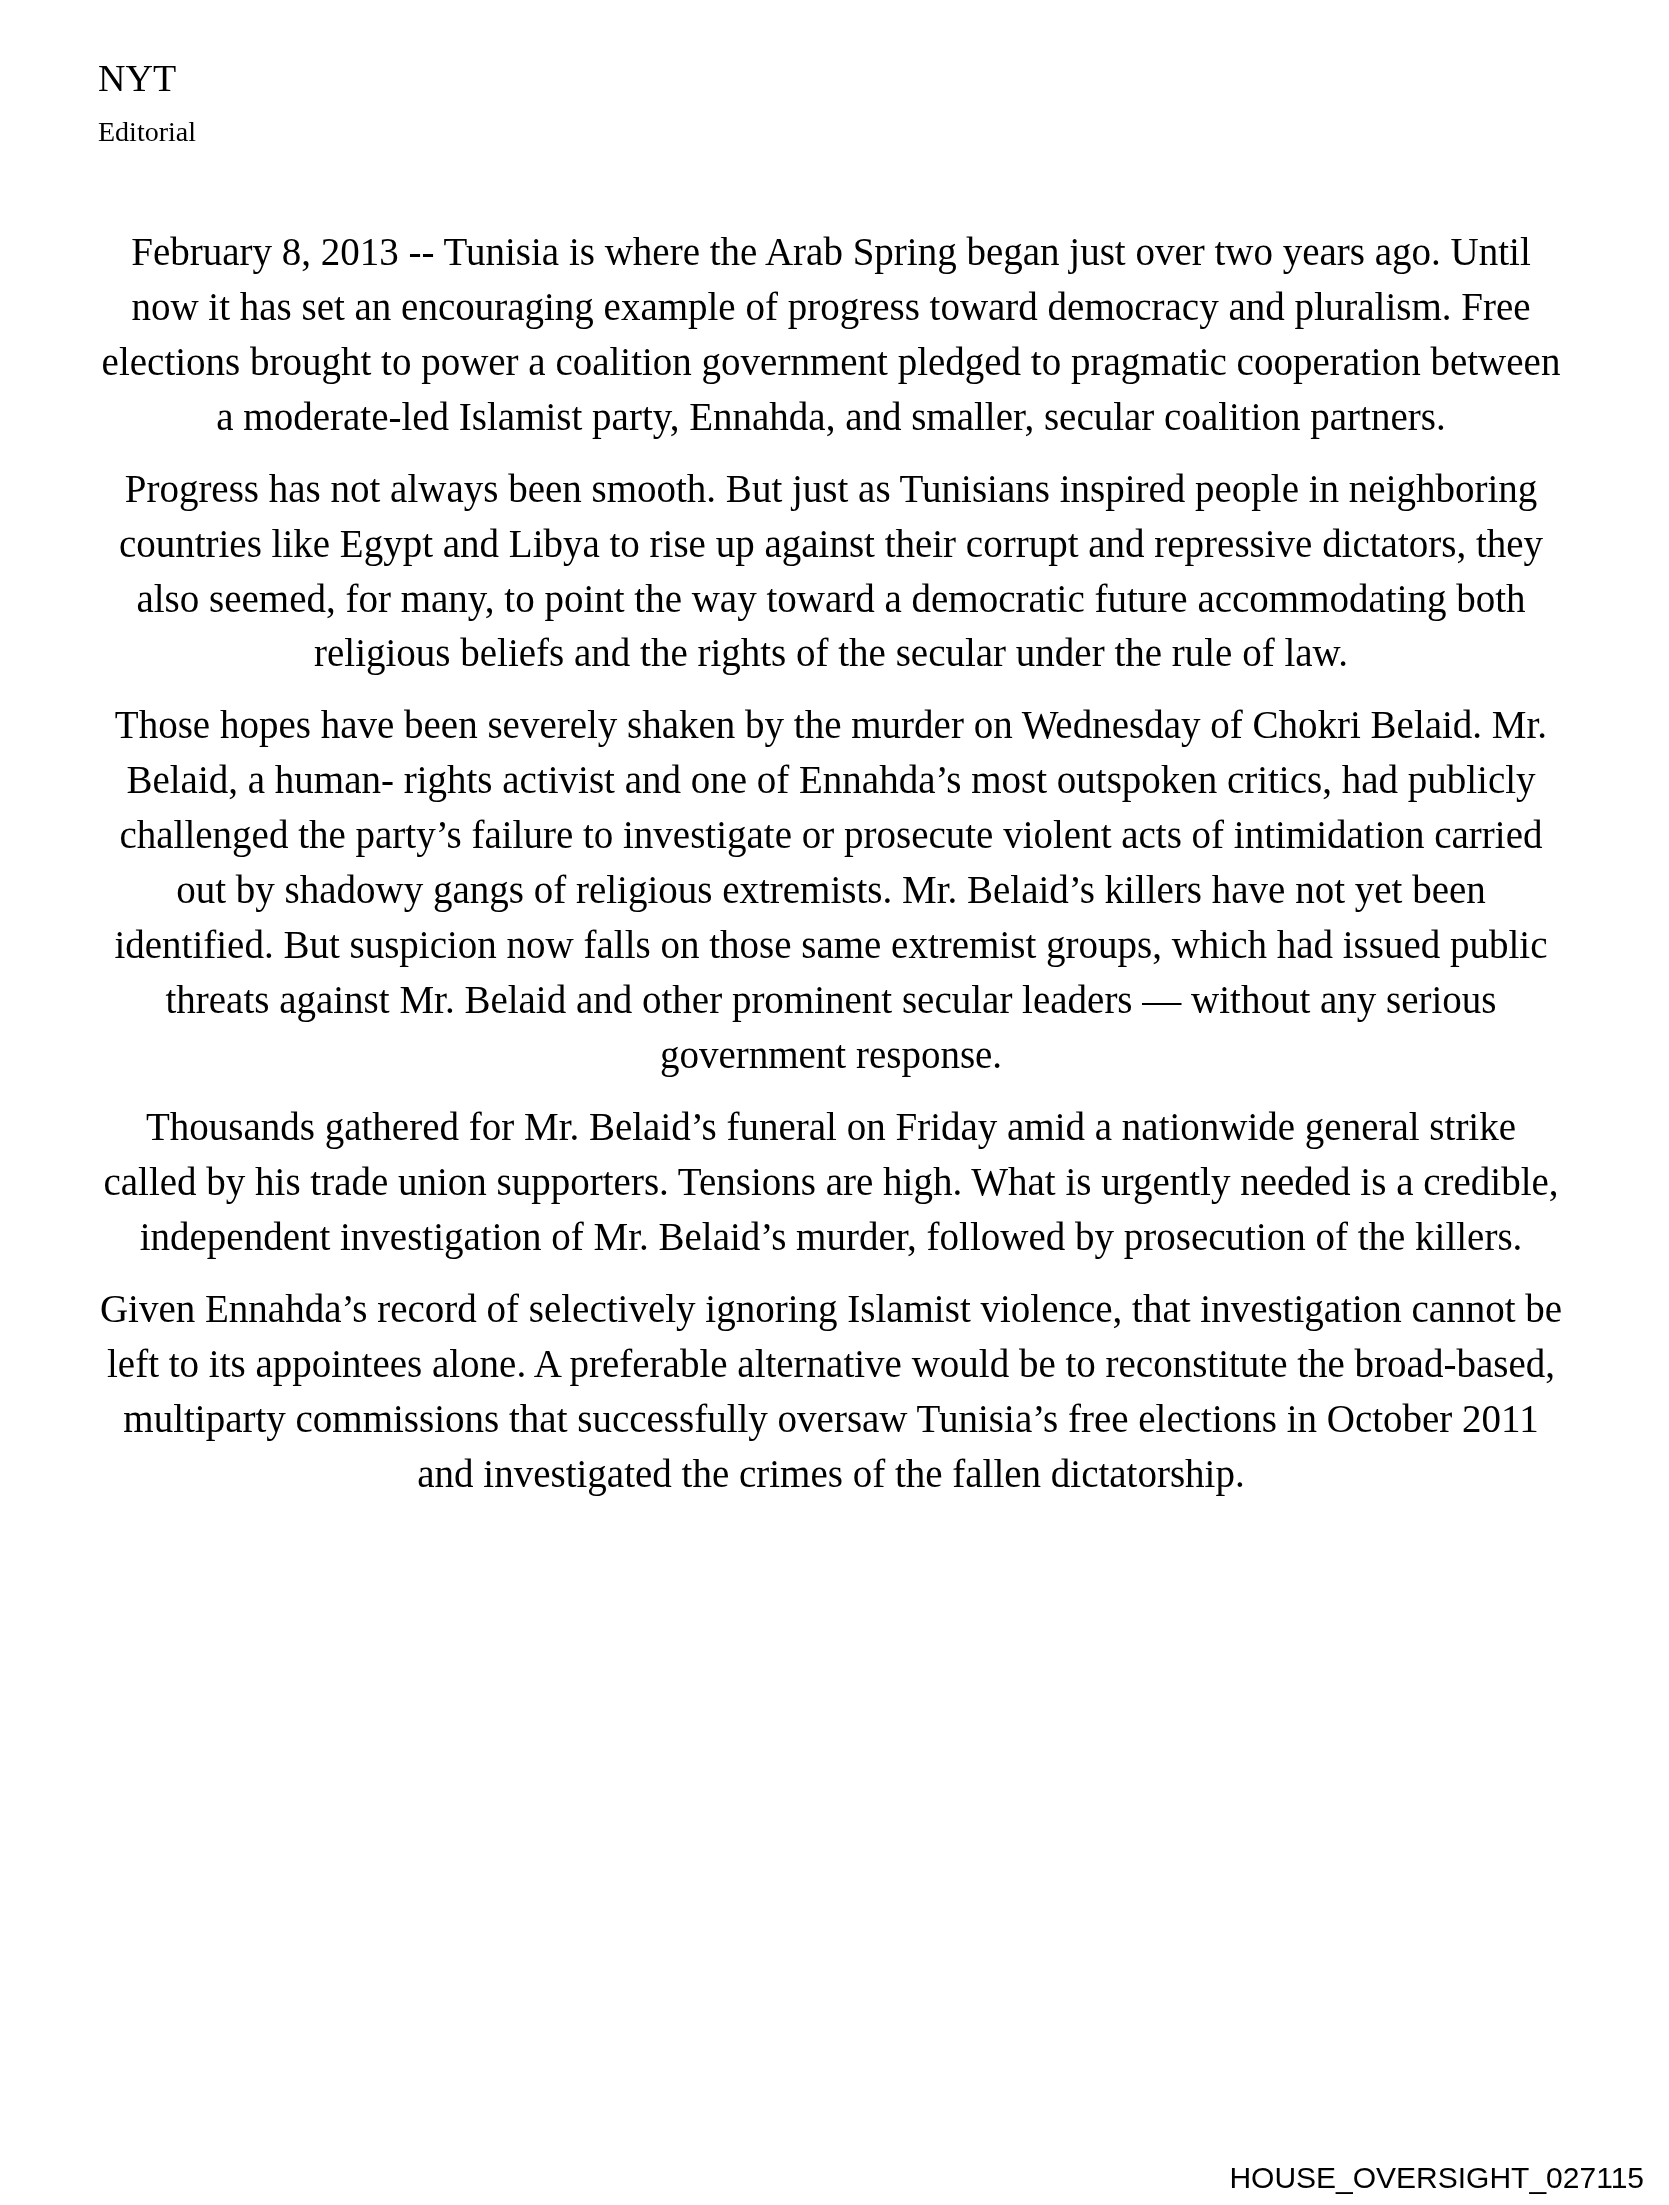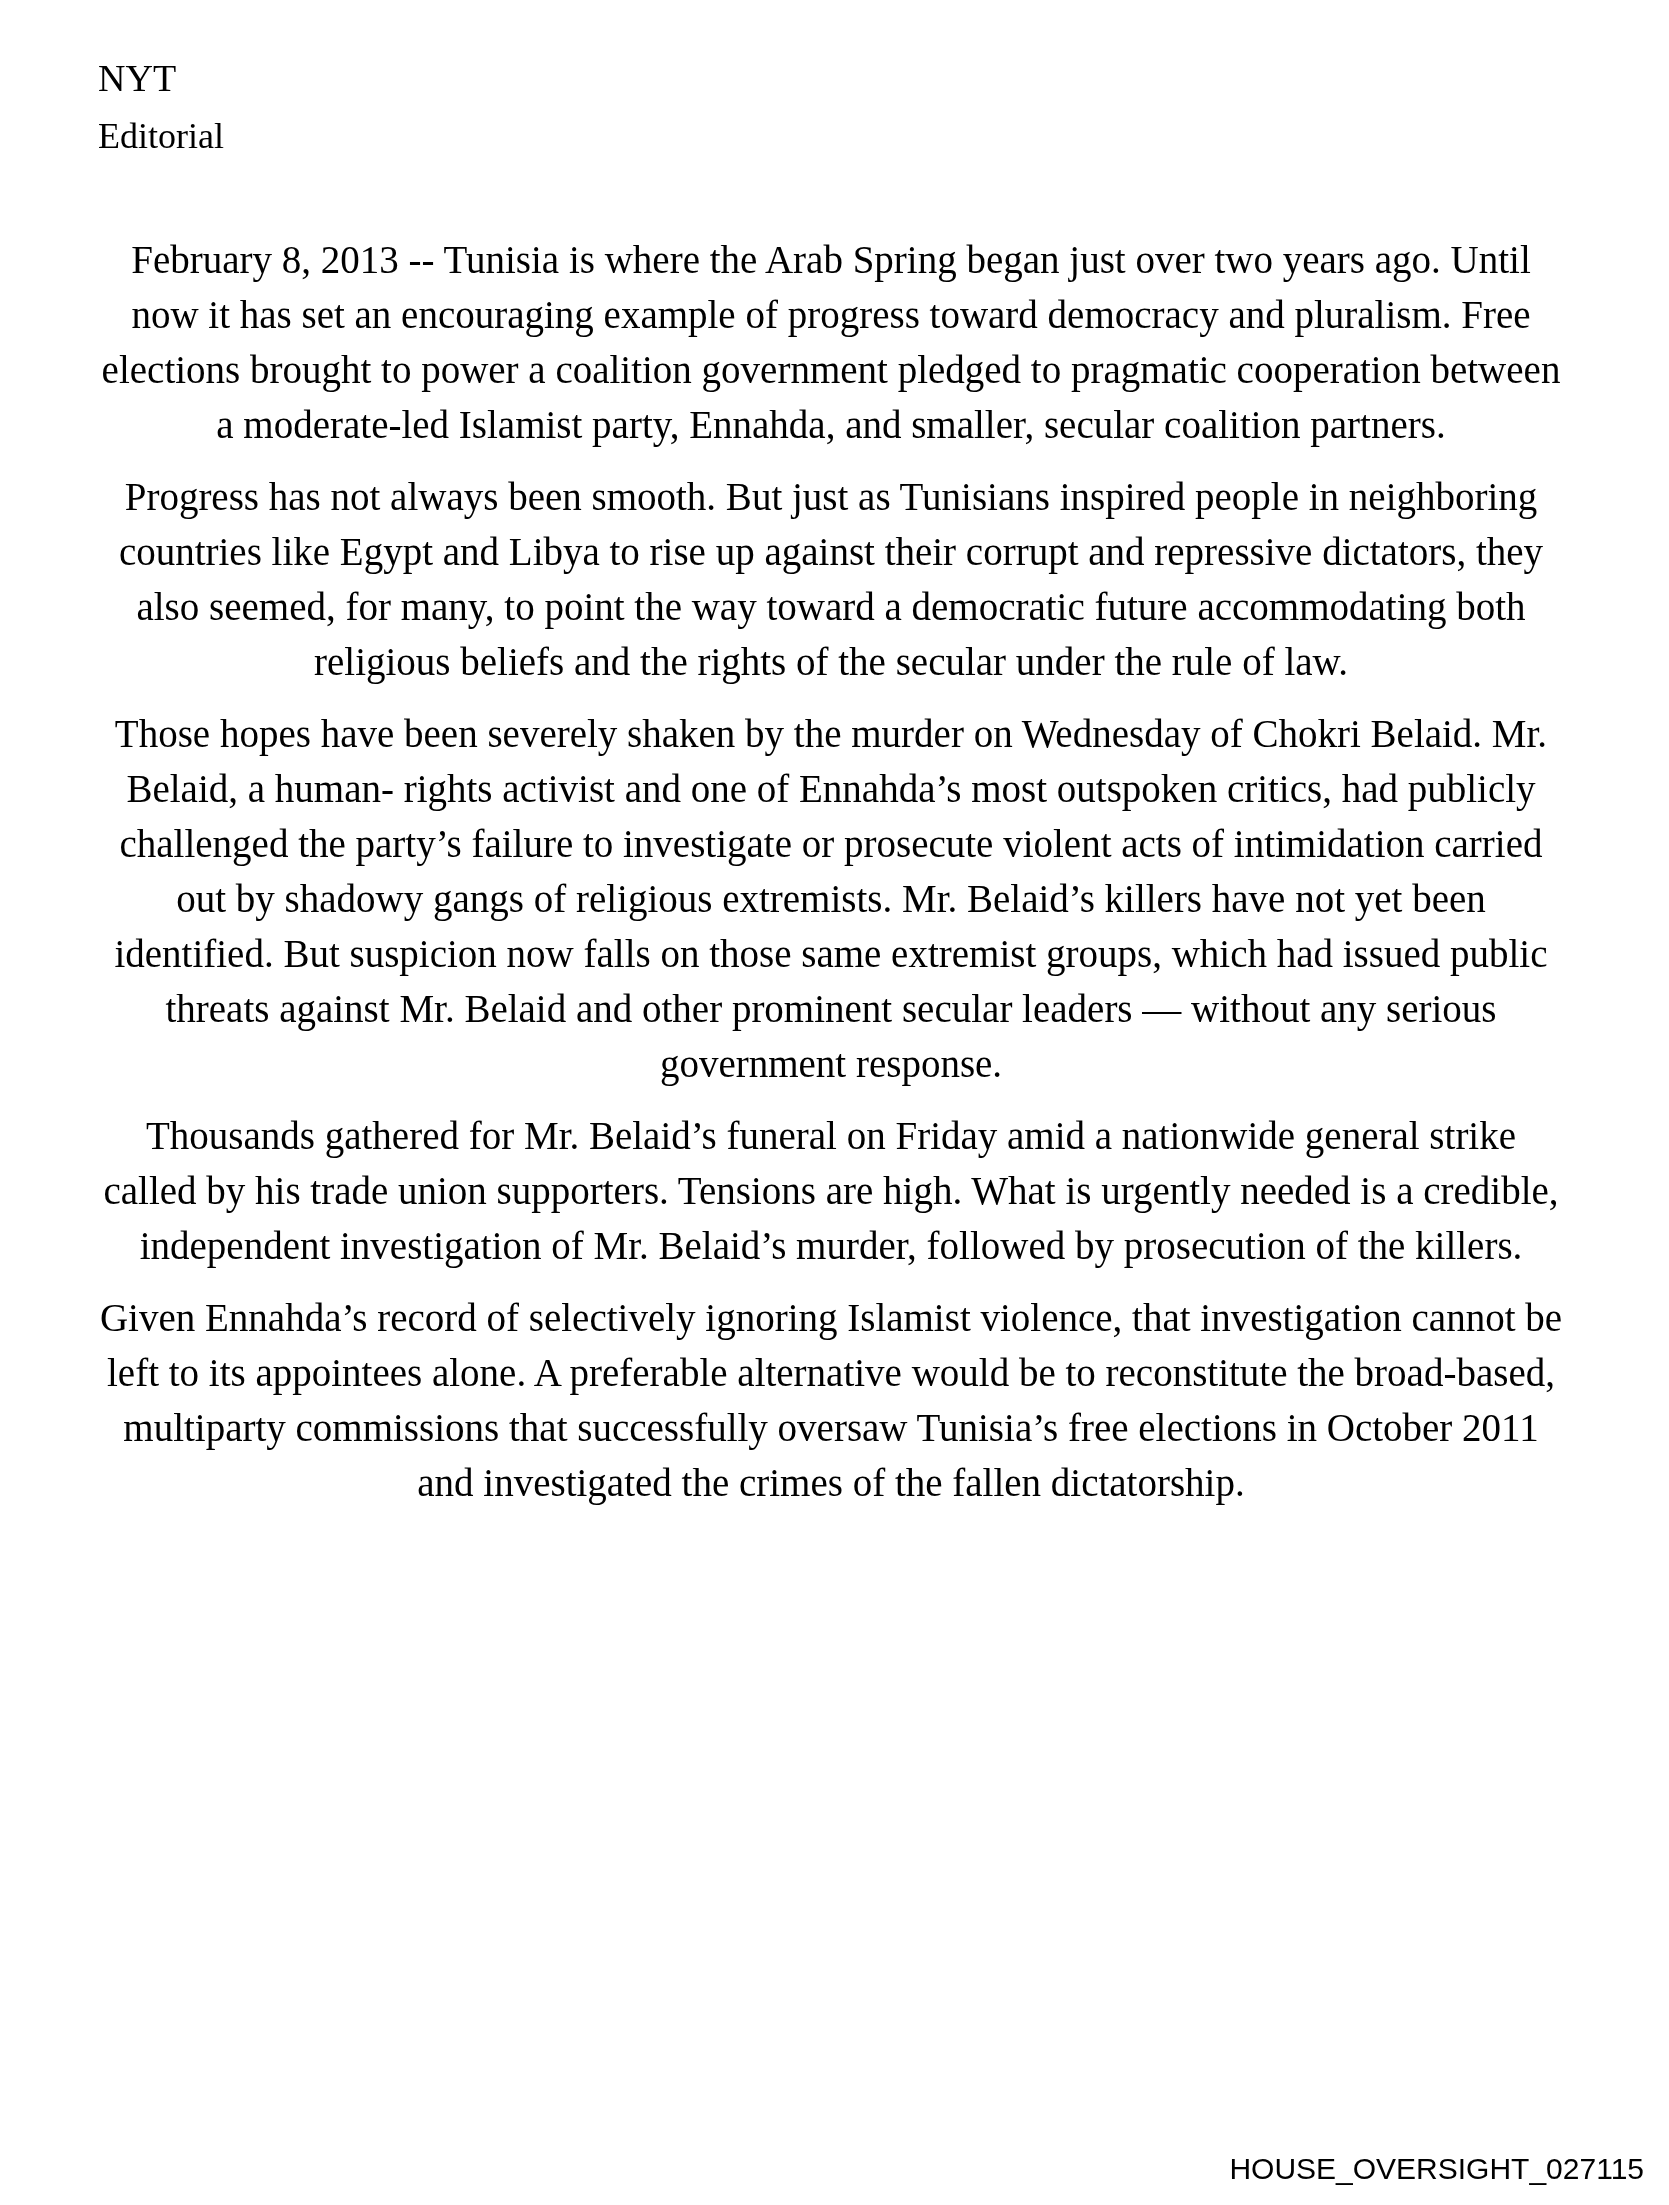--- a/index.html
+++ b/index.html
@@ -26,35 +26,35 @@
     font-weight: bold;
     line-height: 1.1;
     margin: 0 0 9.2px 0;
     text-decoration: underline;
     text-decoration-thickness: 4.6px;
     text-underline-offset: 7.9px;
     display: inline-block;
   }
   .title-wrap { margin: 0; }
   .subtitle {
-    font-size: 36px;
+    font-size: 28px;
     line-height: 1.1;
     margin: 6.5px 0 77px 0;
   }
   .body-text p {
     font-size: 39px;
     line-height: 1.41;
     margin: 0 0 17px 0;
     max-width: 1470px;
     text-align: center;
   }
   .bates {
     position: absolute;
     right: 25px;
-    bottom: 19px;
+    bottom: 10px;
     font-family: "Liberation Sans", sans-serif;
     font-size: 30px;
     color: #000000;
   }
 </style>
 </head>
 <body>
 
 <div class="page">
 

